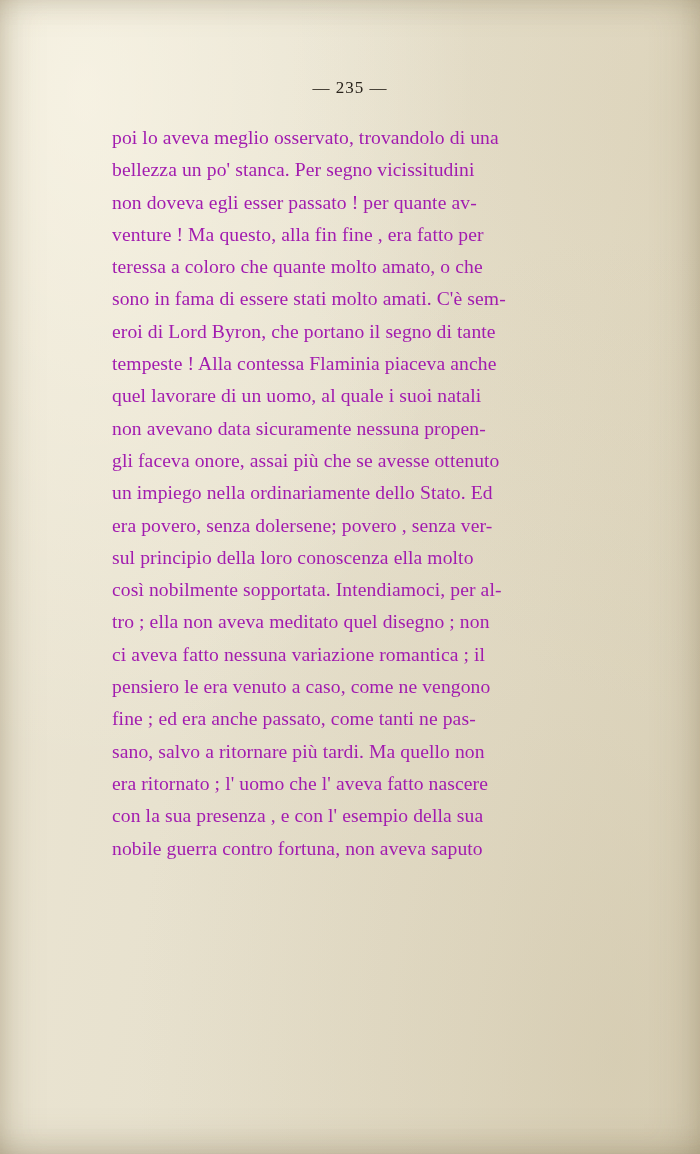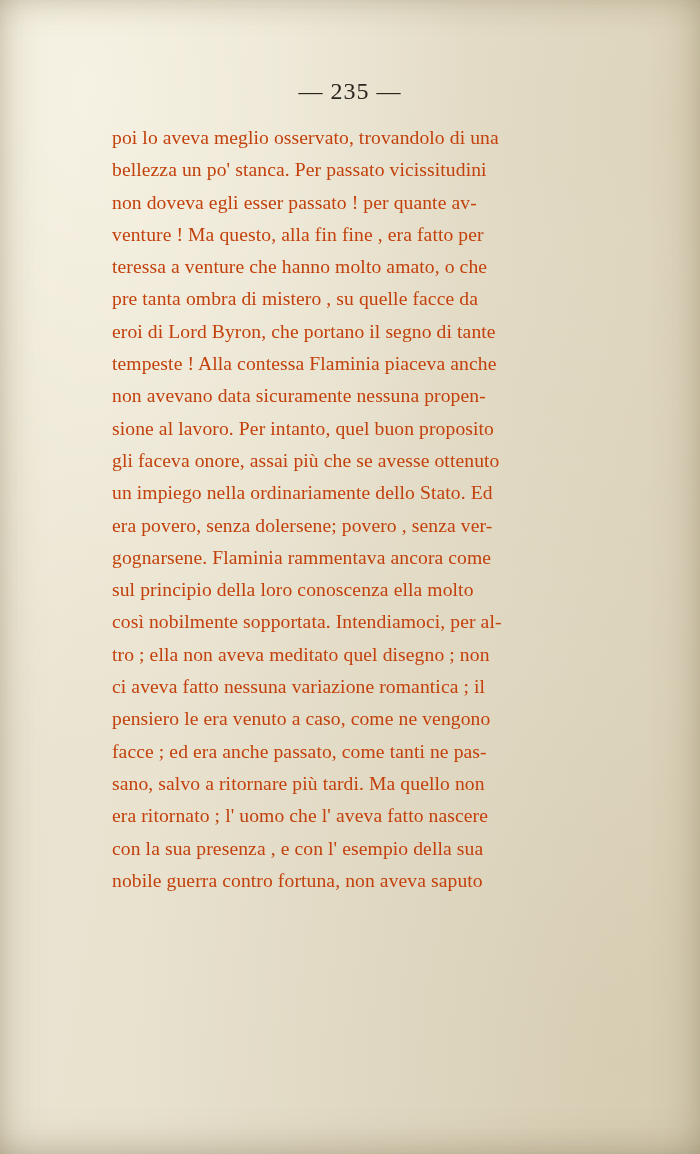--- a/index.html
+++ b/index.html
@@ -30,35 +30,35 @@
     position: absolute;
     inset: 0;
     padding: 0;
   }
   .page-number {
     position: absolute;
     top: 78px;
     left: 0;
     right: 0;
     text-align: center;
-    font-size: 24px;
+    font-size: 17px;
     letter-spacing: 1px;
     color: #2a241c;
   }
   .text-block {
     position: absolute;
     top: 122px;
     left: 112px;
     width: 478px;
   }
   .line {
     display: block;
     font-size: 19.6px;
     line-height: 32.3px;
-    color: #c2410c;
+    color: #a21caf;
     white-space: nowrap;
     letter-spacing: 0.1px;
   }
   
   .edge-shadow {
     position: absolute;
     inset: 0;
     box-shadow: inset 22px 0 46px -30px rgba(120,104,70,0.55),
                 inset -26px 0 50px -30px rgba(120,104,70,0.45),
                 inset 0 -28px 46px -32px rgba(120,104,70,0.40),
@@ -70,39 +70,38 @@
 <body>
 
 <div class="paper-texture"></div>
 
 <div class="page">
 
   <div class="page-number">— 235 —</div>
 
   <div class="text-block">
     <span class="line">poi lo aveva meglio osservato, trovandolo di una</span>
-    <span class="line">bellezza un po' stanca.  Per  passato  vicissitudini</span>
+    <span class="line">bellezza un po' stanca.  Per  segno  vicissitudini</span>
     <span class="line">non doveva egli esser  passato !  per  quante  av-</span>
     <span class="line">venture ! Ma  questo,  alla  fin  fine ,  era  fatto  per</span>
-    <span class="line">teressa  a  venture  che   hanno  molto  amato,  o  che</span>
-    <span class="line">pre  tanta  ombra  di  mistero ,  su  quelle  facce  da</span>
+    <span class="line">teressa  a  coloro  che   quante  molto  amato,  o  che</span>
+    <span class="line">sono  in fama di essere stati molto amati. C'è sem-</span>
     <span class="line">eroi di Lord Byron,  che portano il segno di  tante</span>
     <span class="line">tempeste ! Alla  contessa  Flaminia  piaceva  anche</span>
+    <span class="line">quel lavorare di un uomo, al quale i  suoi natali</span>
     <span class="line">non avevano  data  sicuramente  nessuna  propen-</span>
-    <span class="line">sione al lavoro.  Per intanto, quel buon proposito</span>
     <span class="line">gli  faceva  onore, assai più che se avesse ottenuto</span>
     <span class="line">un impiego nella ordinariamente dello Stato.  Ed</span>
     <span class="line">era  povero,  senza  dolersene;  povero ,  senza  ver-</span>
-    <span class="line">gognarsene.  Flaminia  rammentava  ancora  come</span>
     <span class="line">sul  principio  della  loro  conoscenza  ella  molto</span>
     <span class="line">così  nobilmente  sopportata.  Intendiamoci, per al-</span>
     <span class="line">tro ; ella  non  aveva  meditato  quel  disegno ;  non</span>
     <span class="line">ci  aveva  fatto  nessuna  variazione  romantica ;  il</span>
     <span class="line">pensiero  le  era  venuto  a  caso,  come ne  vengono</span>
-    <span class="line">facce ;  ed  era  anche passato,  come  tanti  ne  pas-</span>
+    <span class="line">fine ;  ed  era  anche passato,  come  tanti  ne  pas-</span>
     <span class="line">sano,  salvo  a  ritornare  più  tardi. Ma  quello  non</span>
     <span class="line">era  ritornato ;  l' uomo  che  l' aveva  fatto  nascere</span>
     <span class="line">con  la  sua  presenza ,  e  con  l' esempio  della  sua</span>
     <span class="line">nobile  guerra  contro fortuna,  non  aveva  saputo</span>
   </div>
 
 </div>
 
 <div class="edge-shadow"></div>
 

